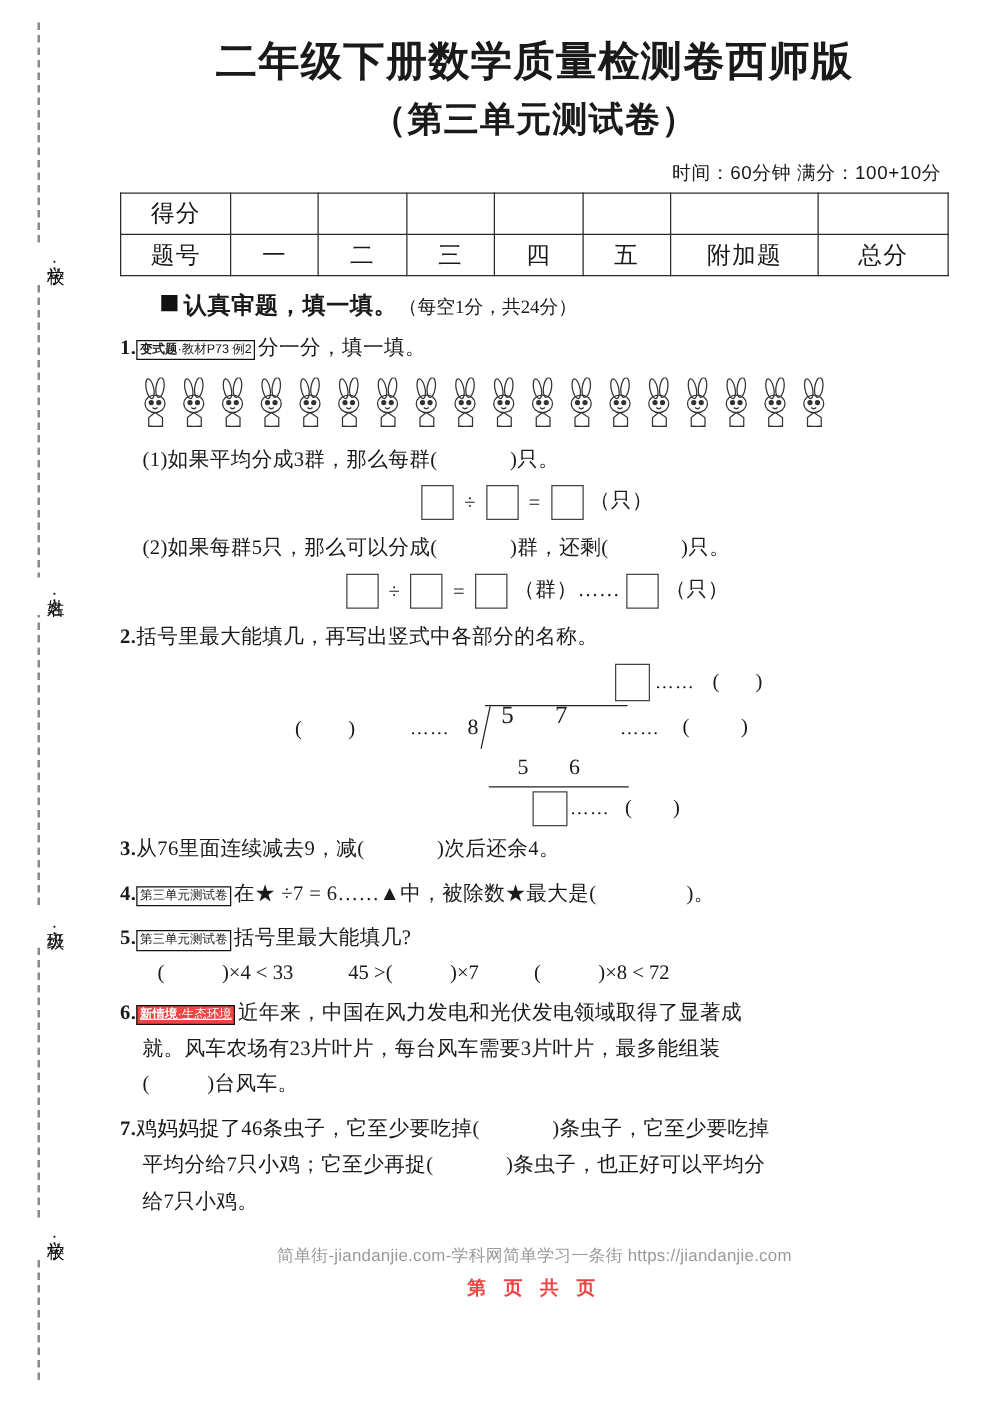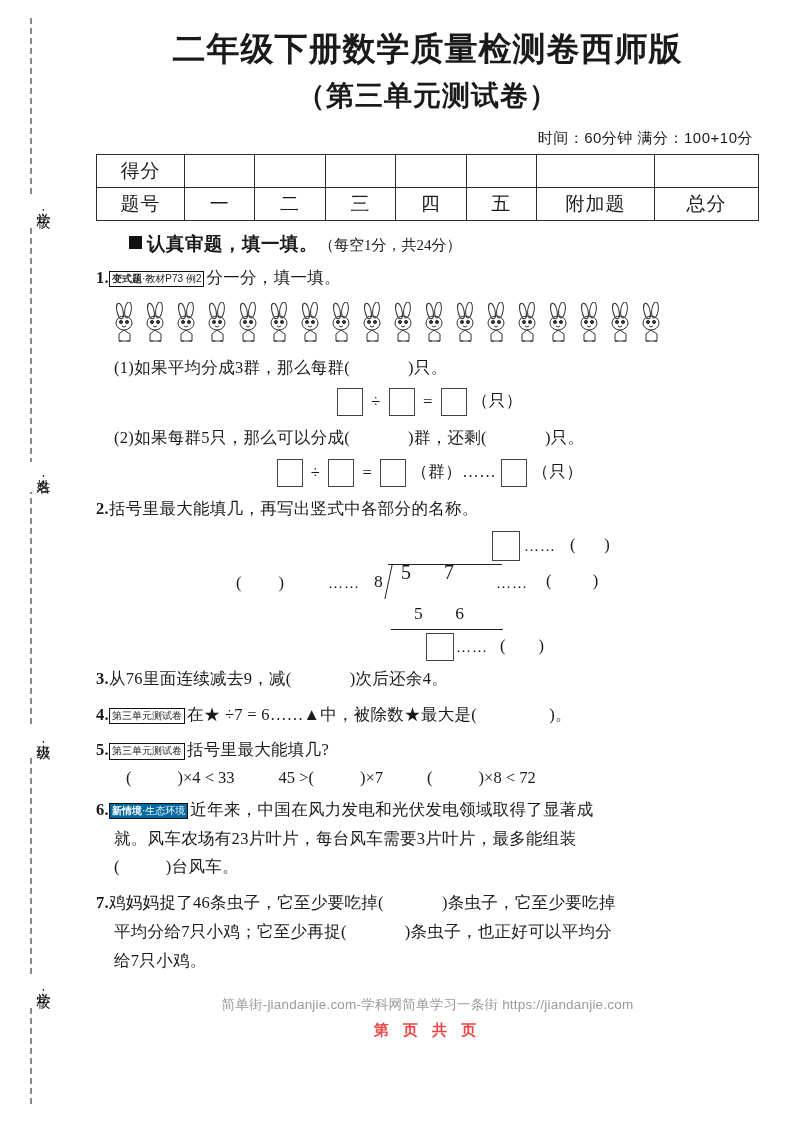--- a/index.html
+++ b/index.html
@@ -141,23 +141,24 @@
     line-height: 1.25;
     padding: 1px 2px;
     margin: 0 2px 0 0;
     position: relative;
     top: -1px;
     letter-spacing: 0;
     font-family: "Liberation Sans", sans-serif;
     white-space: nowrap;
   }
   .tag.solid {
-    background: #0369a1;
+    background: #ef4444;
     color: #fff;
     border-color: #111;
+    text-decoration: underline;
   }
   .tag-b { font-weight: bold; }
   .gap-sm { display: inline-block; width: 46px; }
   .gap-md { display: inline-block; width: 58px; }
   .gap-lg { display: inline-block; width: 72px; }
 
   
   .eqline {
     text-align: center;
     margin: 7px 0 2px 0;

